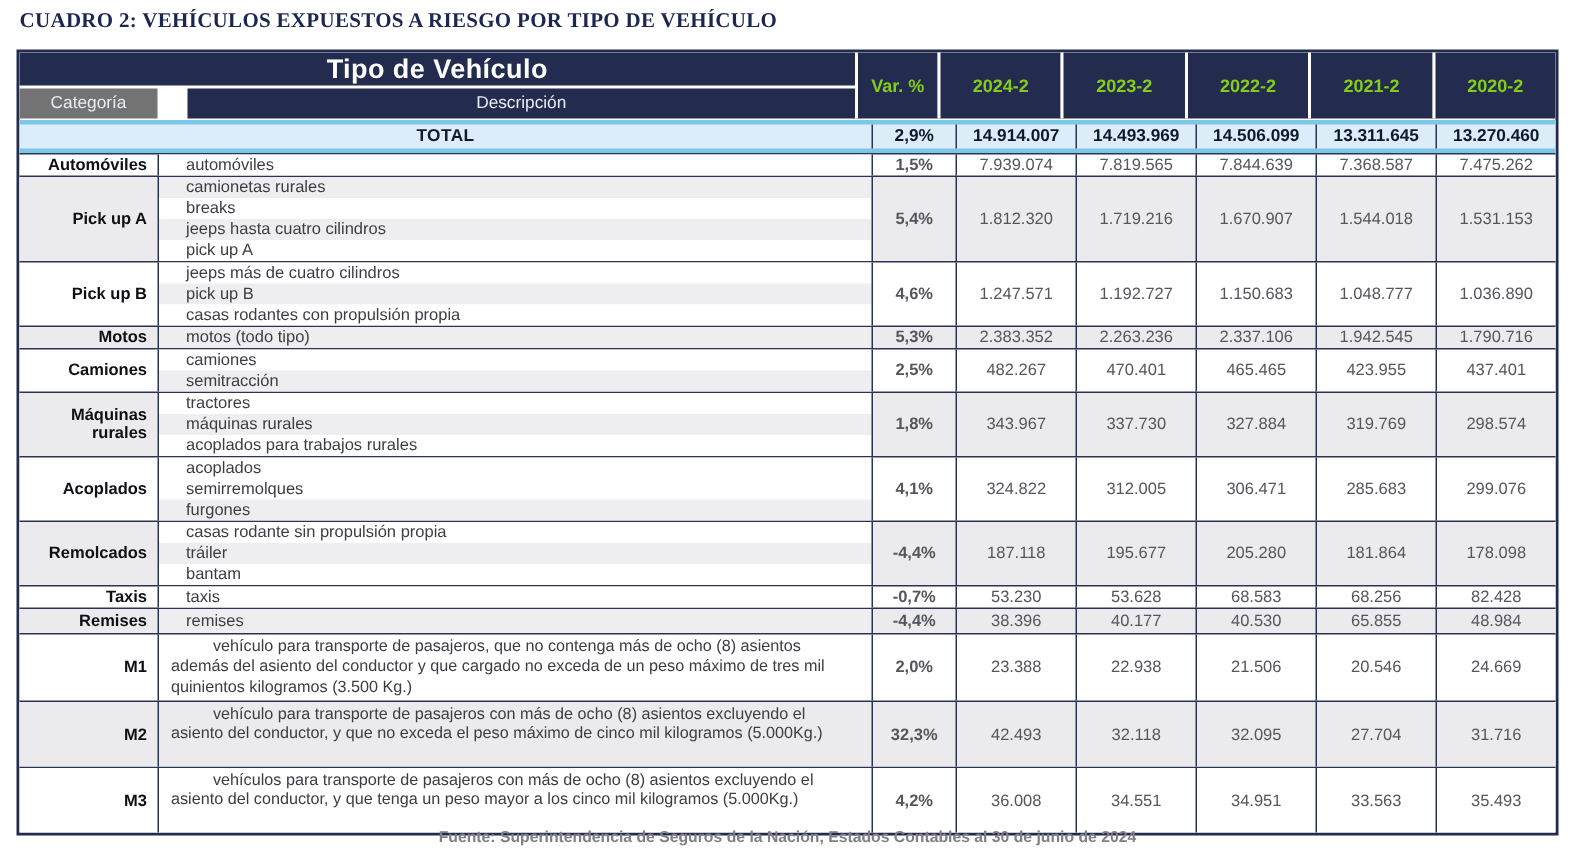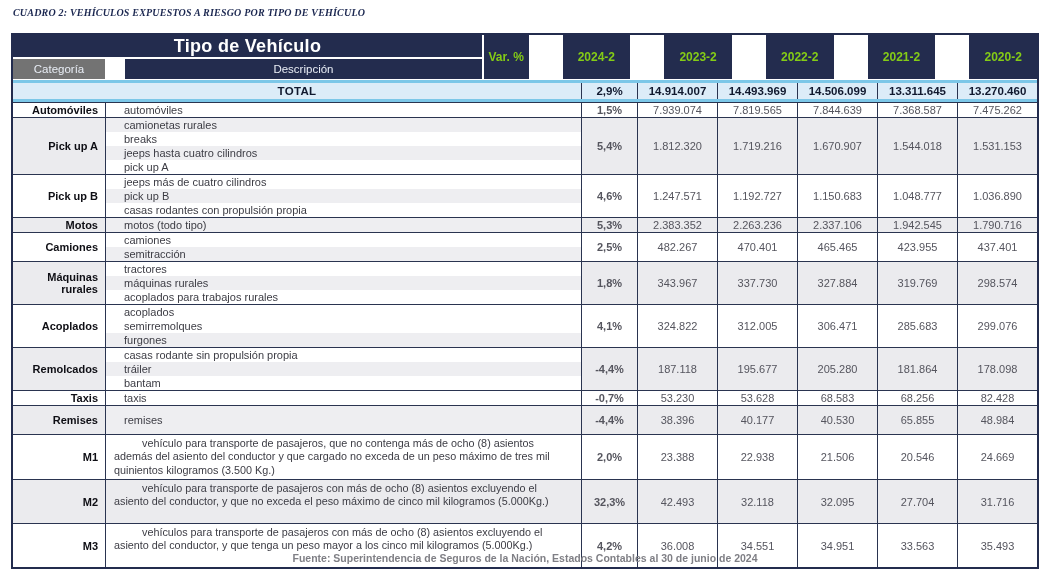--- a/index.html
+++ b/index.html
@@ -4,21 +4,21 @@
 <style>
   * { margin:0; padding:0; box-sizing:border-box; }
   html,body { background:#ffffff; }
   body { width:1050px; height:570px; font-family:"Liberation Sans", sans-serif; overflow:hidden; }
 
   .page { position:relative; width:1050px; height:570px; background:#fff; }
 
   .doc-title {
     position:absolute; left:13px; top:7px;
     font-family:"Liberation Serif", serif;
-    font-size:10px; font-weight:700; color:#1b2750; letter-spacing:.2px;font-style:italic;
+    font-size:14px; font-weight:700; color:#1b2750; letter-spacing:.2px;
   }
 
   .vtable {
     position:absolute; left:11px; top:33px; width:1028px;
     border:2px solid #232c4e; background:#fff;
   }
 
   
   .thead { display:flex; width:100%; background:#fff; }
   .thead-left { width:568px; display:flex; flex-direction:column; }
@@ -35,21 +35,21 @@
   .th-desc {
     flex:1; background:#232c4e; color:#e8edf5; font-size:11.5px;
     display:flex; align-items:center; justify-content:center;margin-left:18px;
   }
   .th-var, .th-year {
     height:44px; background:#232c4e; color:#84cc16; font-weight:700; font-size:12px;
     display:flex; align-items:center; justify-content:center;
     border-left:2px solid #ffffff;
   }
   .th-var { width:56px; }
-  .th-year { width:84px;margin-left:32px; }
+  .th-year { width:84px; }
 
   
   .total-row {
     display:flex; margin-top:1px;
     border-top:3px solid #7cc7e8; border-bottom:3px solid #7cc7e8;
     background:#dcecf8; height:22px;
   }
   .total-label {
     width:568px; display:flex; align-items:center; justify-content:center;
     font-weight:700; font-size:11.5px; color:#10182e; letter-spacing:.3px;
@@ -250,21 +250,21 @@
         <div class="dline w">taxis</div>
       </div>
       <div class="cell-var">-0,7%</div>
       <div class="cell-num">53.230</div>
       <div class="cell-num">53.628</div>
       <div class="cell-num">68.583</div>
       <div class="cell-num">68.256</div>
       <div class="cell-num">82.428</div>
     </div>
 
-    <div class="trow sg" style="height:29px">
+    <div class="trow sg" style="height:17px">
       <div class="cell-cat">Remises</div>
       <div class="cell-desc">
         <div class="dline g">remises</div>
       </div>
       <div class="cell-var">-4,4%</div>
       <div class="cell-num">38.396</div>
       <div class="cell-num">40.177</div>
       <div class="cell-num">40.530</div>
       <div class="cell-num">65.855</div>
       <div class="cell-num">48.984</div>

